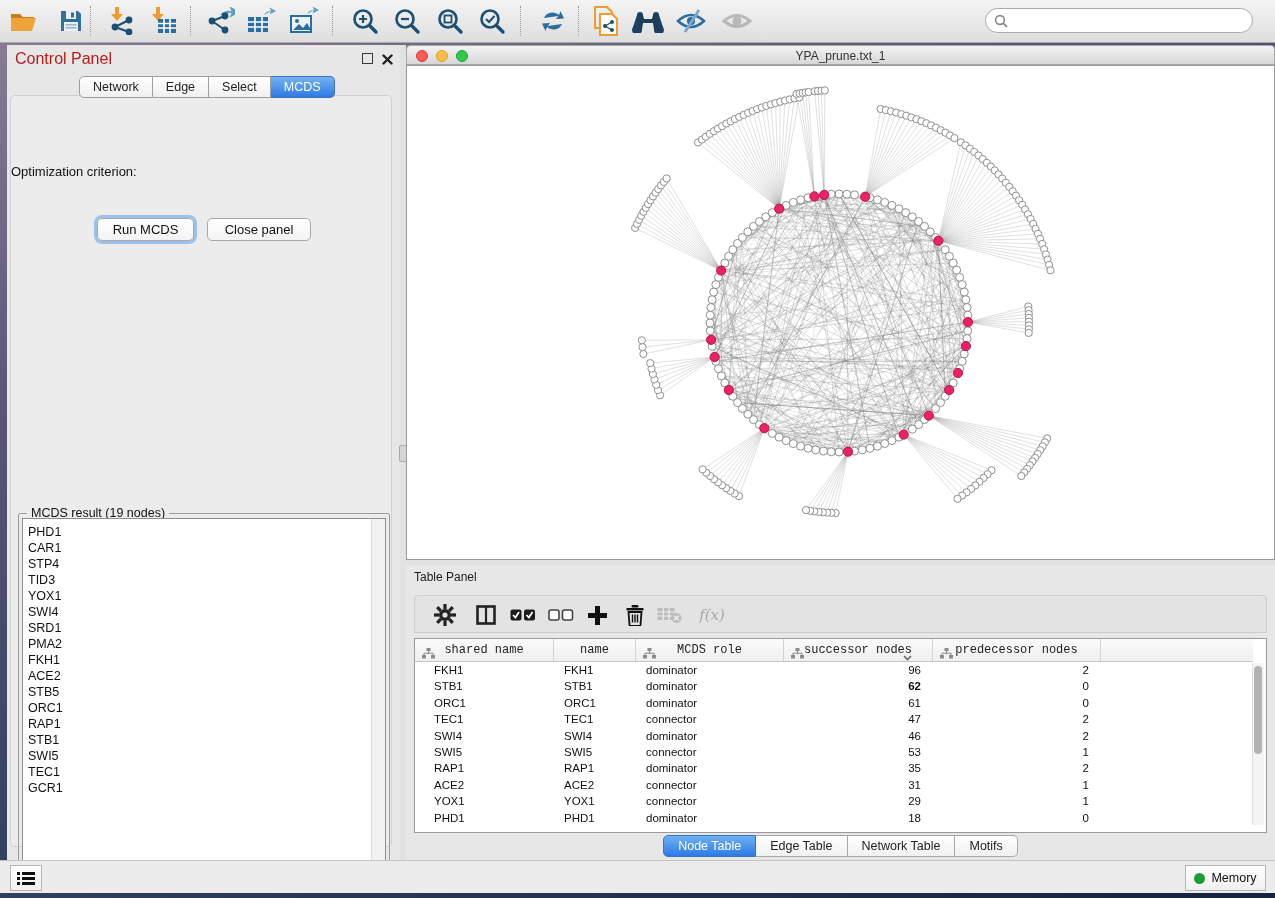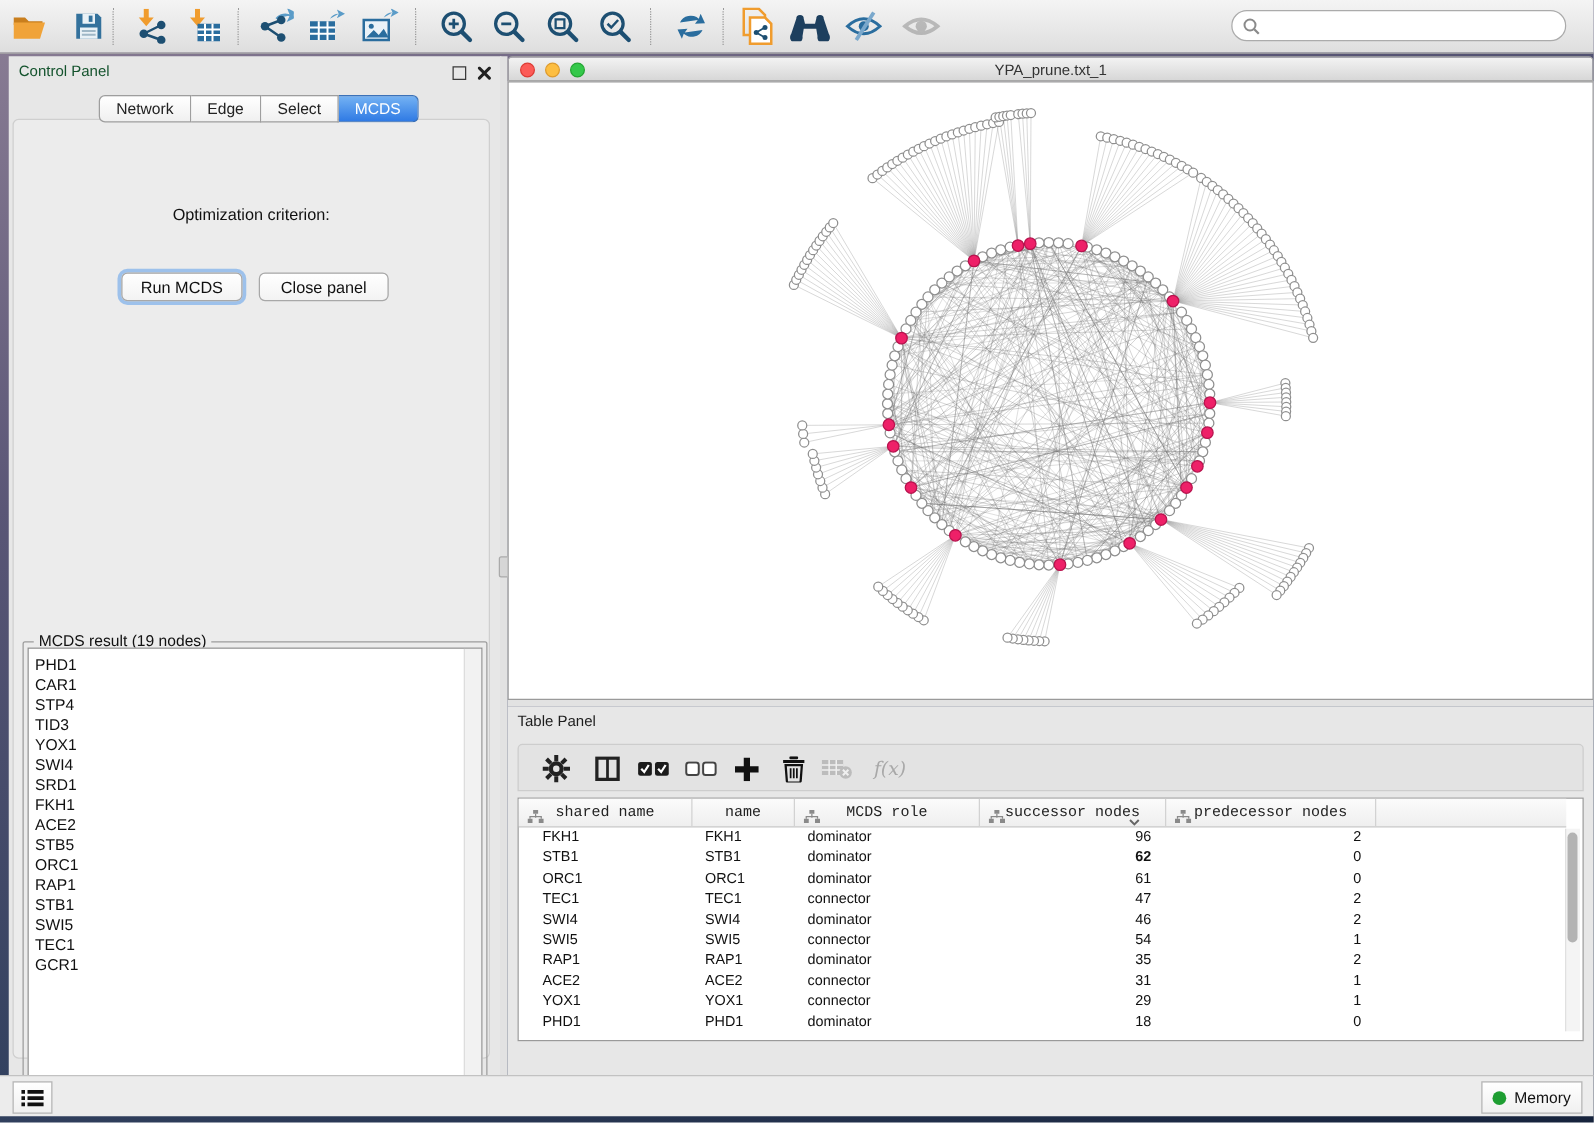--- a/index.html
+++ b/index.html
@@ -10,31 +10,31 @@
   
   #toolbar{left:0;top:0;width:1275px;height:42px;
     background:linear-gradient(#f4f4f4,#dedede);border-bottom:1px solid #a9a9a9;}
   .tbtn{position:absolute;top:5px;width:34px;height:32px;display:flex;align-items:center;justify-content:center;}
   .tsep{position:absolute;top:6px;width:0;height:30px;border-left:1px dotted #9a9a9a;}
   #search-box{position:absolute;left:985px;top:8px;width:268px;height:25px;background:#fff;
     border:1px solid #ababab;border-radius:13px;display:flex;align-items:center;padding-left:8px;box-sizing:border-box;}
   #search-box input{border:none;outline:none;width:230px;font-size:12px;background:transparent;}
   
   #control-panel{left:7px;top:45px;width:393px;height:815px;background:#e7e7e7;border-right:1px solid #bdbdbd;}
-  #cp-title{position:absolute;left:8px;top:5px;font-size:12px;color:#14532d;}
+  #cp-title{position:absolute;left:8px;top:5px;font-size:16px;color:#b91c1c;}
   .float-ico{width:9px;height:9px;border:1.5px solid #3a3a3a;background:transparent;}
   #cp-body{position:absolute;left:3px;top:50px;width:380px;height:750px;background:#ececec;
     border:1px solid #cfcfcf;border-radius:5px;}
   #cp-tabs{position:absolute;left:72px;top:31px;height:20px;display:flex;z-index:3;}
   .tab{height:20px;line-height:20px;padding:0 13px;font-size:12.5px;color:#222;background:linear-gradient(#ffffff,#f0f0f0);
     border:1px solid #9e9e9e;border-left:none;}
   .tab:first-child{border-left:1px solid #9e9e9e;border-radius:5px 0 0 5px;}
   .tab:last-child{border-radius:0 5px 5px 0;}
   .tab.sel{background:linear-gradient(#74b2f3,#2f7ae4);color:#fff;border-color:#3c72b8;}
-  #opt-label{position:absolute;left:0;top:68px;width:380px;text-align:center;font-size:13px;color:#111;}
+  #opt-label{position:absolute;left:0;top:68px;width:380px;text-align:left;font-size:13px;color:#111;}
   #criterion{position:absolute;left:36px;top:88px;width:313px;height:23px;background:#fff;border:1px solid #b2b2b2;
     border-radius:5px;font-size:13px;color:#111;line-height:23px;padding-left:9px;box-sizing:border-box;}
   #criterion .stepper{position:absolute;right:0;top:-1px;width:20px;height:23px;border-radius:0 5px 5px 0;
     background:linear-gradient(#7cb4f5,#2e78e3);display:flex;flex-direction:column;align-items:center;justify-content:center;gap:2px;}
   .arr-up{width:0;height:0;border-left:4px solid transparent;border-right:4px solid transparent;border-bottom:5px solid #fff;}
   .arr-dn{width:0;height:0;border-left:4px solid transparent;border-right:4px solid transparent;border-top:5px solid #fff;}
   .btn{position:absolute;height:23px;background:linear-gradient(#ffffff,#f3f3f3);border:1px solid #a8a8a8;border-radius:5px;
     font-size:13px;color:#111;text-align:center;line-height:22px;box-sizing:border-box;}
   #run-btn{left:86px;top:122px;width:97px;box-shadow:0 0 0 3px rgba(105,165,235,.6);}
   #closep-btn{left:196px;top:122px;width:104px;}
@@ -248,20 +248,21 @@
       <div id="mcds-group-title">MCDS result (19 nodes)</div>
       <div id="mcds-list">
         <div id="mcds-items" style="padding-top:5px">
             <div class="mcds-item">PHD1</div>
             <div class="mcds-item">CAR1</div>
             <div class="mcds-item">STP4</div>
             <div class="mcds-item">TID3</div>
             <div class="mcds-item">YOX1</div>
             <div class="mcds-item">SWI4</div>
             <div class="mcds-item">SRD1</div>
+            <div class="mcds-item">PMA2</div>
             <div class="mcds-item">FKH1</div>
             <div class="mcds-item">ACE2</div>
             <div class="mcds-item">STB5</div>
             <div class="mcds-item">ORC1</div>
             <div class="mcds-item">RAP1</div>
             <div class="mcds-item">STB1</div>
             <div class="mcds-item">SWI5</div>
             <div class="mcds-item">TEC1</div>
             <div class="mcds-item">GCR1</div>
           </div>
@@ -1244,21 +1245,21 @@
           <div class="tcell" style="width: 139px; padding-left: 19px;">SWI4</div>
           <div class="tcell" style="width: 82px; padding-left: 10px;">SWI4</div>
           <div class="tcell" style="width: 148px; padding-left: 10px;">dominator</div>
           <div class="tcell" style="width: 149px; text-align: right; padding-right: 12px;">46</div>
           <div class="tcell" style="width: 168px; text-align: right; padding-right: 12px;">2</div>
         </div>
         <div class="trow">
           <div class="tcell" style="width: 139px; padding-left: 19px;">SWI5</div>
           <div class="tcell" style="width: 82px; padding-left: 10px;">SWI5</div>
           <div class="tcell" style="width: 148px; padding-left: 10px;">connector</div>
-          <div class="tcell" style="width: 149px; text-align: right; padding-right: 12px;">54</div>
+          <div class="tcell" style="width: 149px; text-align: right; padding-right: 12px;">53</div>
           <div class="tcell" style="width: 168px; text-align: right; padding-right: 12px;">1</div>
         </div>
         <div class="trow">
           <div class="tcell" style="width: 139px; padding-left: 19px;">RAP1</div>
           <div class="tcell" style="width: 82px; padding-left: 10px;">RAP1</div>
           <div class="tcell" style="width: 148px; padding-left: 10px;">dominator</div>
           <div class="tcell" style="width: 149px; text-align: right; padding-right: 12px;">35</div>
           <div class="tcell" style="width: 168px; text-align: right; padding-right: 12px;">2</div>
         </div>
         <div class="trow">
@@ -1280,20 +1281,26 @@
           <div class="tcell" style="width: 82px; padding-left: 10px;">PHD1</div>
           <div class="tcell" style="width: 148px; padding-left: 10px;">dominator</div>
           <div class="tcell" style="width: 149px; text-align: right; padding-right: 12px;">18</div>
           <div class="tcell" style="width: 168px; text-align: right; padding-right: 12px;">0</div>
         </div>
       </div>
     <div id="tbl-scroll">
         <div id="tbl-thumb"></div>
       </div>
   </div>
+  <div id="tp-tabs">
+      <div class="ttab sel">Node Table</div>
+      <div class="ttab">Edge Table</div>
+      <div class="ttab">Network Table</div>
+      <div class="ttab">Motifs</div>
+    </div>
 </div>
 
 <div id="status-bar" class="abs">
   <div id="list-btn">
     <svg width="18" height="15" viewBox="0 0 18 15">
         <g fill="#111">
           <rect x="0" y="1" width="3" height="3"></rect>
           <rect x="5" y="1" width="13" height="3"></rect>
           <rect x="0" y="6" width="3" height="3"></rect>
           <rect x="5" y="6" width="13" height="3"></rect>

